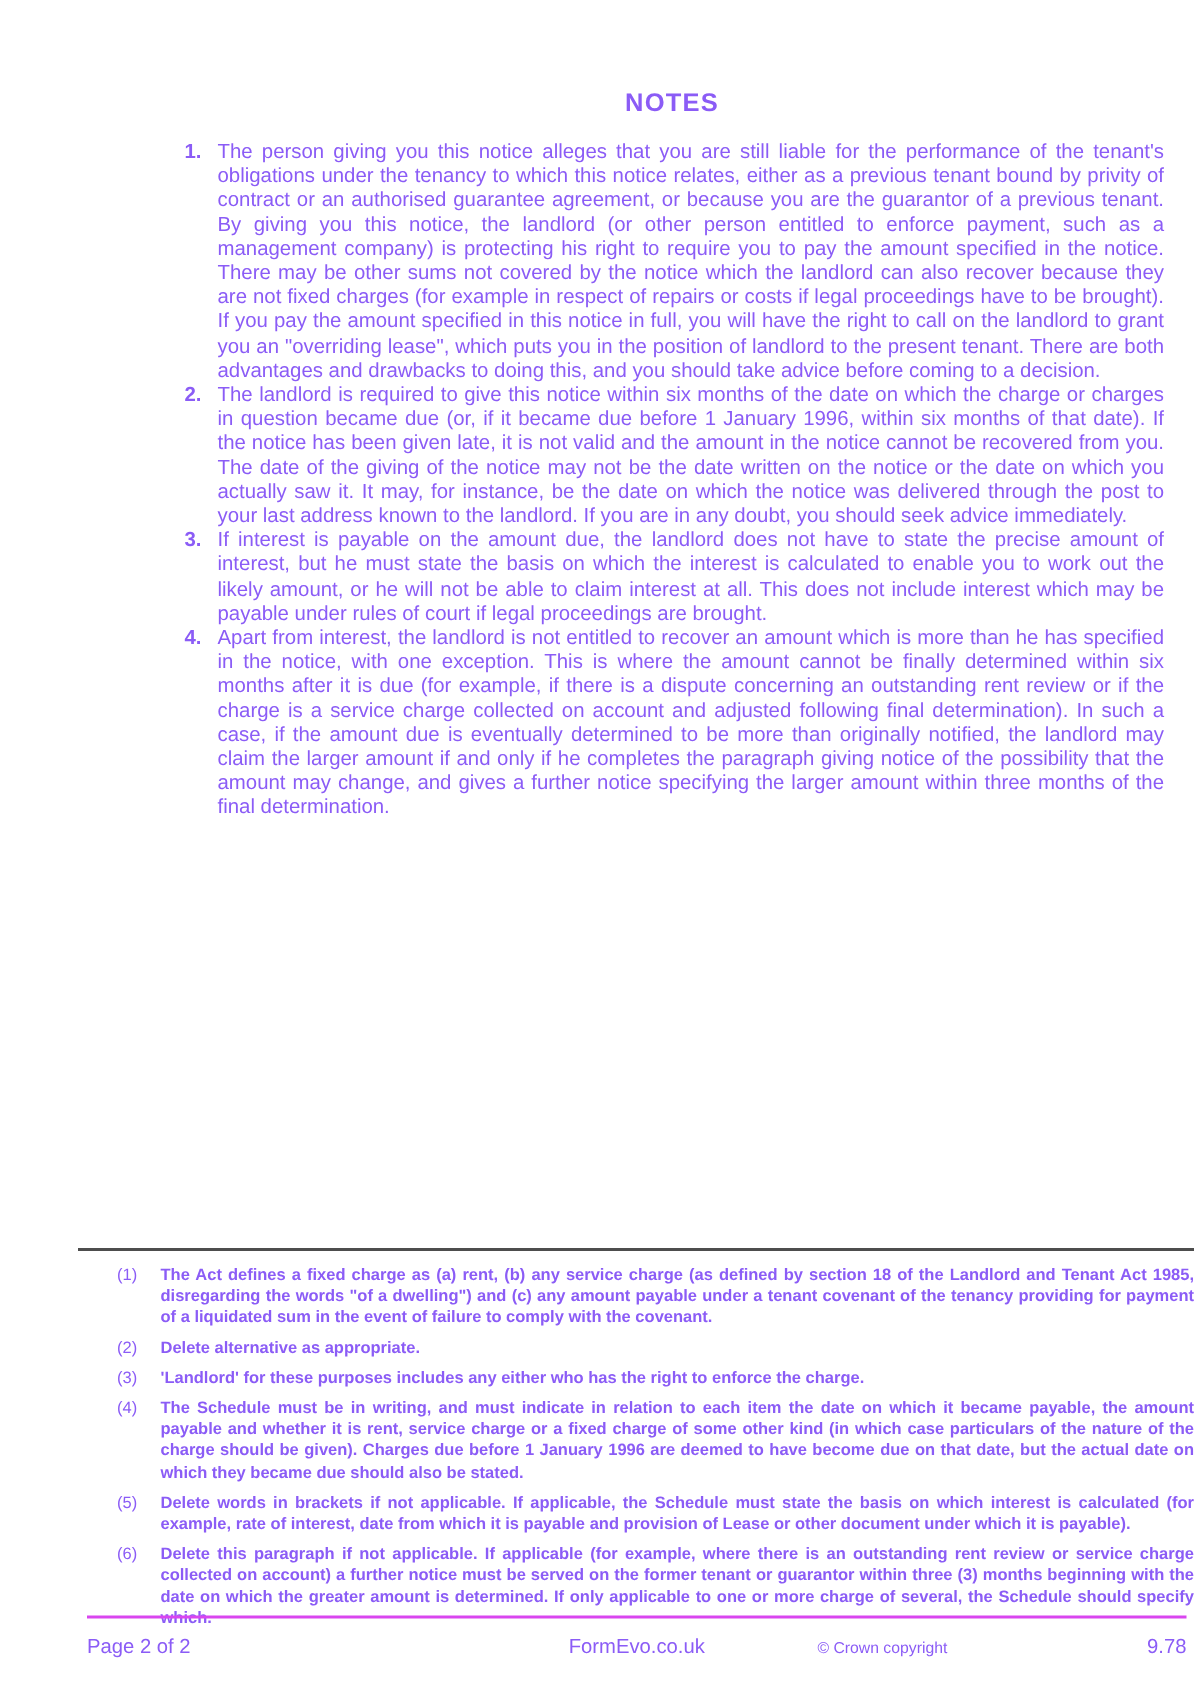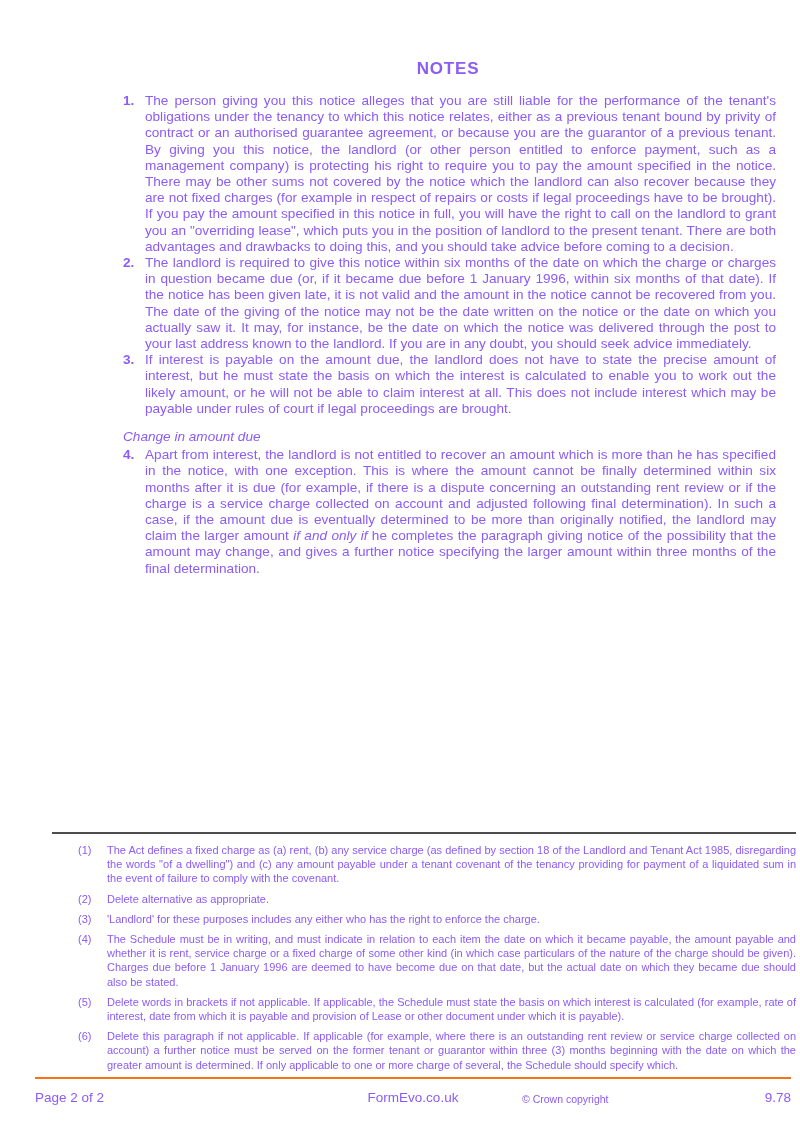--- a/index.html
+++ b/index.html
@@ -41,21 +41,20 @@
     width: 22px;
     flex-shrink: 0;
     font-weight: bold;
   }
   .note-text {
     flex: 1;
     margin: 0;
     text-align: justify;
   }
   .it {
-    font-style: italic;
   }
   .footnotes {
     position: absolute;
     top: 832px;
     left: 52px;
     right: 52px;
     border-top: 2px solid #4d4d4d;
     padding-top: 9px;
     font-size: 11px;
     line-height: 14.2px;
@@ -66,27 +65,28 @@
   }
   .fn-num {
     margin-left: 26px;
     width: 29px;
     flex-shrink: 0;
   }
   .fn-text {
     flex: 1;
     margin: 0;
     text-align: justify;
+    font-weight: bold;
   }
   .footer {
     position: absolute;
     top: 1077px;
-    left: 35px;
+    left: 58px;
     right: 57px;
-    border-top: 2px solid #f97316;
+    border-top: 2px solid #d946ef;
   }
   .footer-inner {
     position: relative;
     height: 34px;
     font-size: 13.5px;
   }
   .footer .page-num {
     position: absolute;
     left: 0;
     top: 11px;
@@ -126,21 +126,20 @@
     <div class="note">
       <span class="note-num">2.</span>
       <p class="note-text"><span>The landlord is required to give this notice within six months of the date on which the charge or charges in question became due (or, if it became due before 1 January 1996, within six months of that date). If the notice has been given late, it is not valid and the amount in the notice cannot be recovered from you. The date of the giving of the notice may not be the date written on the notice or the date on which you actually saw it. It may, for instance, be the date on which the notice was delivered through the post to your last address known to the landlord. If you are in any doubt, you should seek advice immediately.</span></p>
     </div>
 
     <div class="note">
       <span class="note-num">3.</span>
       <p class="note-text"><span>If interest is payable on the amount due, the landlord does not have to state the precise amount of interest, but he must state the basis on which the interest is calculated to enable you to work out the likely amount, or he will not be able to claim interest at all. This does not include interest which may be payable under rules of court if legal proceedings are brought.</span></p>
     </div>
 
-    <div class="section-heading">Change in amount due</div>
     <div class="note">
       <span class="note-num">4.</span>
       <p class="note-text"><span>Apart from interest, the landlord is not entitled to recover an amount which is more than he has specified in the notice, with one exception. This is where the amount cannot be finally determined within six months after it is due (for example, if there is a dispute concerning an outstanding rent review or if the charge is a service charge collected on account and adjusted following final determination). In such a case, if the amount due is eventually determined to be more than originally notified, the landlord may claim the larger amount </span><span class="it">if and only if</span><span> he completes the paragraph giving notice of the possibility that the amount may change, and gives a further notice specifying the larger amount within three months of the final determination.</span></p>
     </div>
 
   </div>
 
   <div class="footnotes">
     <div class="fn">
       <span class="fn-num">(1)</span>

